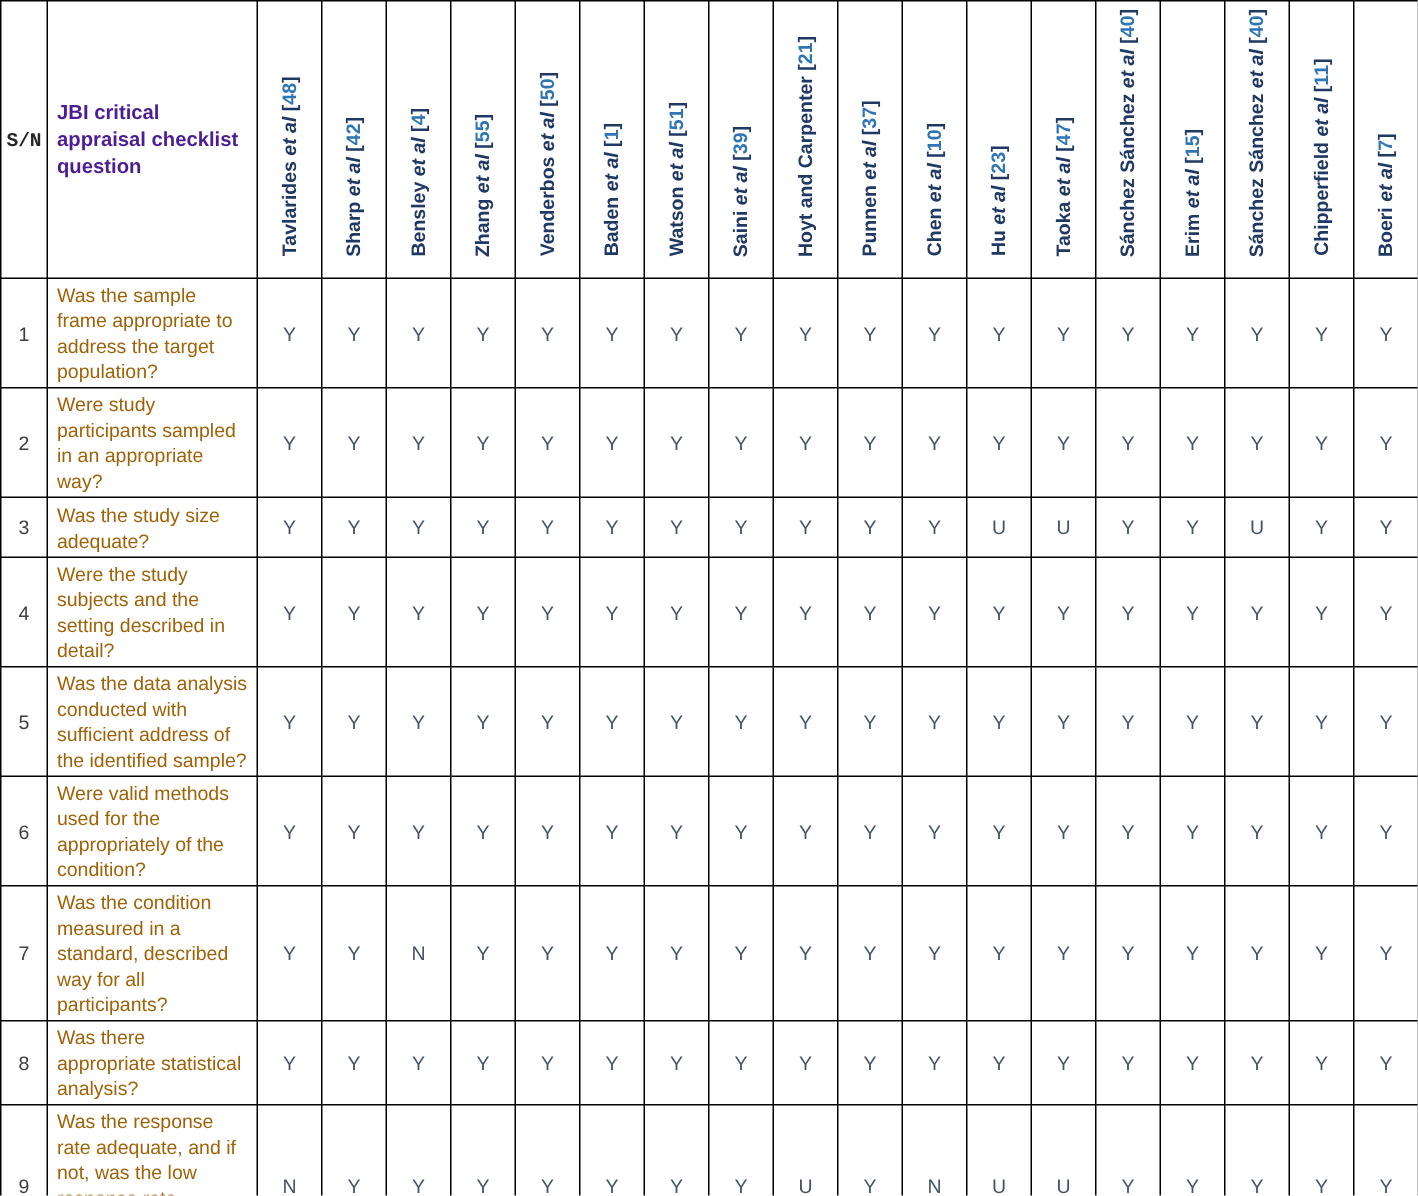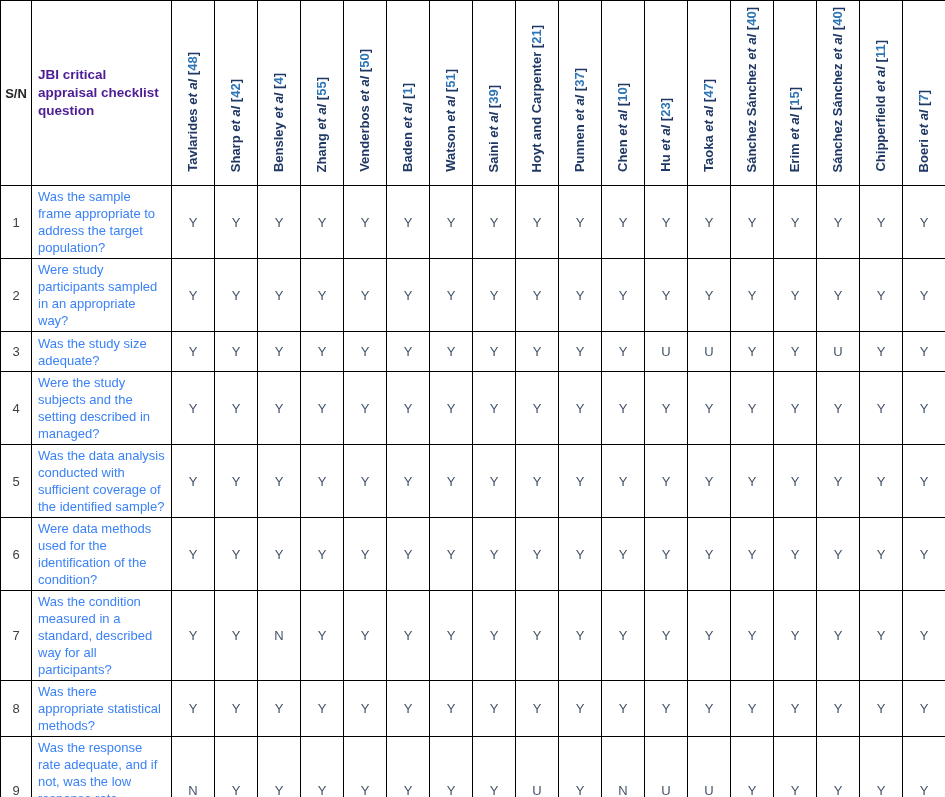--- a/index.html
+++ b/index.html
@@ -20,21 +20,21 @@
     border: 1px solid #000000;
     overflow: hidden;
   }
   col.c-sn { width: 31px; }
   col.c-q  { width: 140px; }
   col.c-v  { width: 43px; }
 
   thead tr { height: 185px; }
   th.h-sn {
     text-align: center; vertical-align: middle;
-    font-size: 13px; font-weight: bold; color: #262626;
+    font-size: 13px; font-weight: bold; color: #262626; font-family: Liberation Mono, monospace;
   }
   th.h-q {
     text-align: left; vertical-align: middle;
     padding: 2px 6px;
     font-size: 13.5px; font-weight: bold; color: #4c1d95;
     line-height: 18px;
   }
   th.study {
     vertical-align: bottom;
     text-align: center;
@@ -53,21 +53,21 @@
   .vtext i { font-style: italic; }
   .cite { color: #2e75b6; }
 
   td.sn {
     text-align: center; vertical-align: middle;
     font-size: 13px; color: #404040;
   }
   td.q {
     text-align: left; vertical-align: middle;
     padding: 2px 6px;
-    font-size: 13px; color: #3b82f6;
+    font-size: 13px; color: #a16207;
     line-height: 17px;
   }
   td.val {
     text-align: center; vertical-align: middle;
     font-size: 13px; color: #44546a;
     padding: 0;
   }
   tbody tr:nth-child(1)  { height: 53px; }
   tbody tr:nth-child(2)  { height: 54px; }
   tbody tr:nth-child(3)  { height: 40px; }
@@ -193,21 +193,21 @@
           <td class="val">U</td>
           <td class="val">U</td>
           <td class="val">Y</td>
           <td class="val">Y</td>
           <td class="val">U</td>
           <td class="val">Y</td>
           <td class="val">Y</td>
         </tr>
         <tr>
           <td class="sn">4</td>
-          <td class="q">Were the study subjects and the setting described in managed?</td>
+          <td class="q">Were the study subjects and the setting described in detail?</td>
           <td class="val">Y</td>
           <td class="val">Y</td>
           <td class="val">Y</td>
           <td class="val">Y</td>
           <td class="val">Y</td>
           <td class="val">Y</td>
           <td class="val">Y</td>
           <td class="val">Y</td>
           <td class="val">Y</td>
           <td class="val">Y</td>
@@ -215,21 +215,21 @@
           <td class="val">Y</td>
           <td class="val">Y</td>
           <td class="val">Y</td>
           <td class="val">Y</td>
           <td class="val">Y</td>
           <td class="val">Y</td>
           <td class="val">Y</td>
         </tr>
         <tr>
           <td class="sn">5</td>
-          <td class="q">Was the data analysis conducted with sufficient coverage of the identified sample?</td>
+          <td class="q">Was the data analysis conducted with sufficient address of the identified sample?</td>
           <td class="val">Y</td>
           <td class="val">Y</td>
           <td class="val">Y</td>
           <td class="val">Y</td>
           <td class="val">Y</td>
           <td class="val">Y</td>
           <td class="val">Y</td>
           <td class="val">Y</td>
           <td class="val">Y</td>
           <td class="val">Y</td>
@@ -237,21 +237,21 @@
           <td class="val">Y</td>
           <td class="val">Y</td>
           <td class="val">Y</td>
           <td class="val">Y</td>
           <td class="val">Y</td>
           <td class="val">Y</td>
           <td class="val">Y</td>
         </tr>
         <tr>
           <td class="sn">6</td>
-          <td class="q">Were data methods used for the identification of the condition?</td>
+          <td class="q">Were valid methods used for the appropriately of the condition?</td>
           <td class="val">Y</td>
           <td class="val">Y</td>
           <td class="val">Y</td>
           <td class="val">Y</td>
           <td class="val">Y</td>
           <td class="val">Y</td>
           <td class="val">Y</td>
           <td class="val">Y</td>
           <td class="val">Y</td>
           <td class="val">Y</td>
@@ -281,21 +281,21 @@
           <td class="val">Y</td>
           <td class="val">Y</td>
           <td class="val">Y</td>
           <td class="val">Y</td>
           <td class="val">Y</td>
           <td class="val">Y</td>
           <td class="val">Y</td>
         </tr>
         <tr>
           <td class="sn">8</td>
-          <td class="q">Was there appropriate statistical methods?</td>
+          <td class="q">Was there appropriate statistical analysis?</td>
           <td class="val">Y</td>
           <td class="val">Y</td>
           <td class="val">Y</td>
           <td class="val">Y</td>
           <td class="val">Y</td>
           <td class="val">Y</td>
           <td class="val">Y</td>
           <td class="val">Y</td>
           <td class="val">Y</td>
           <td class="val">Y</td>

